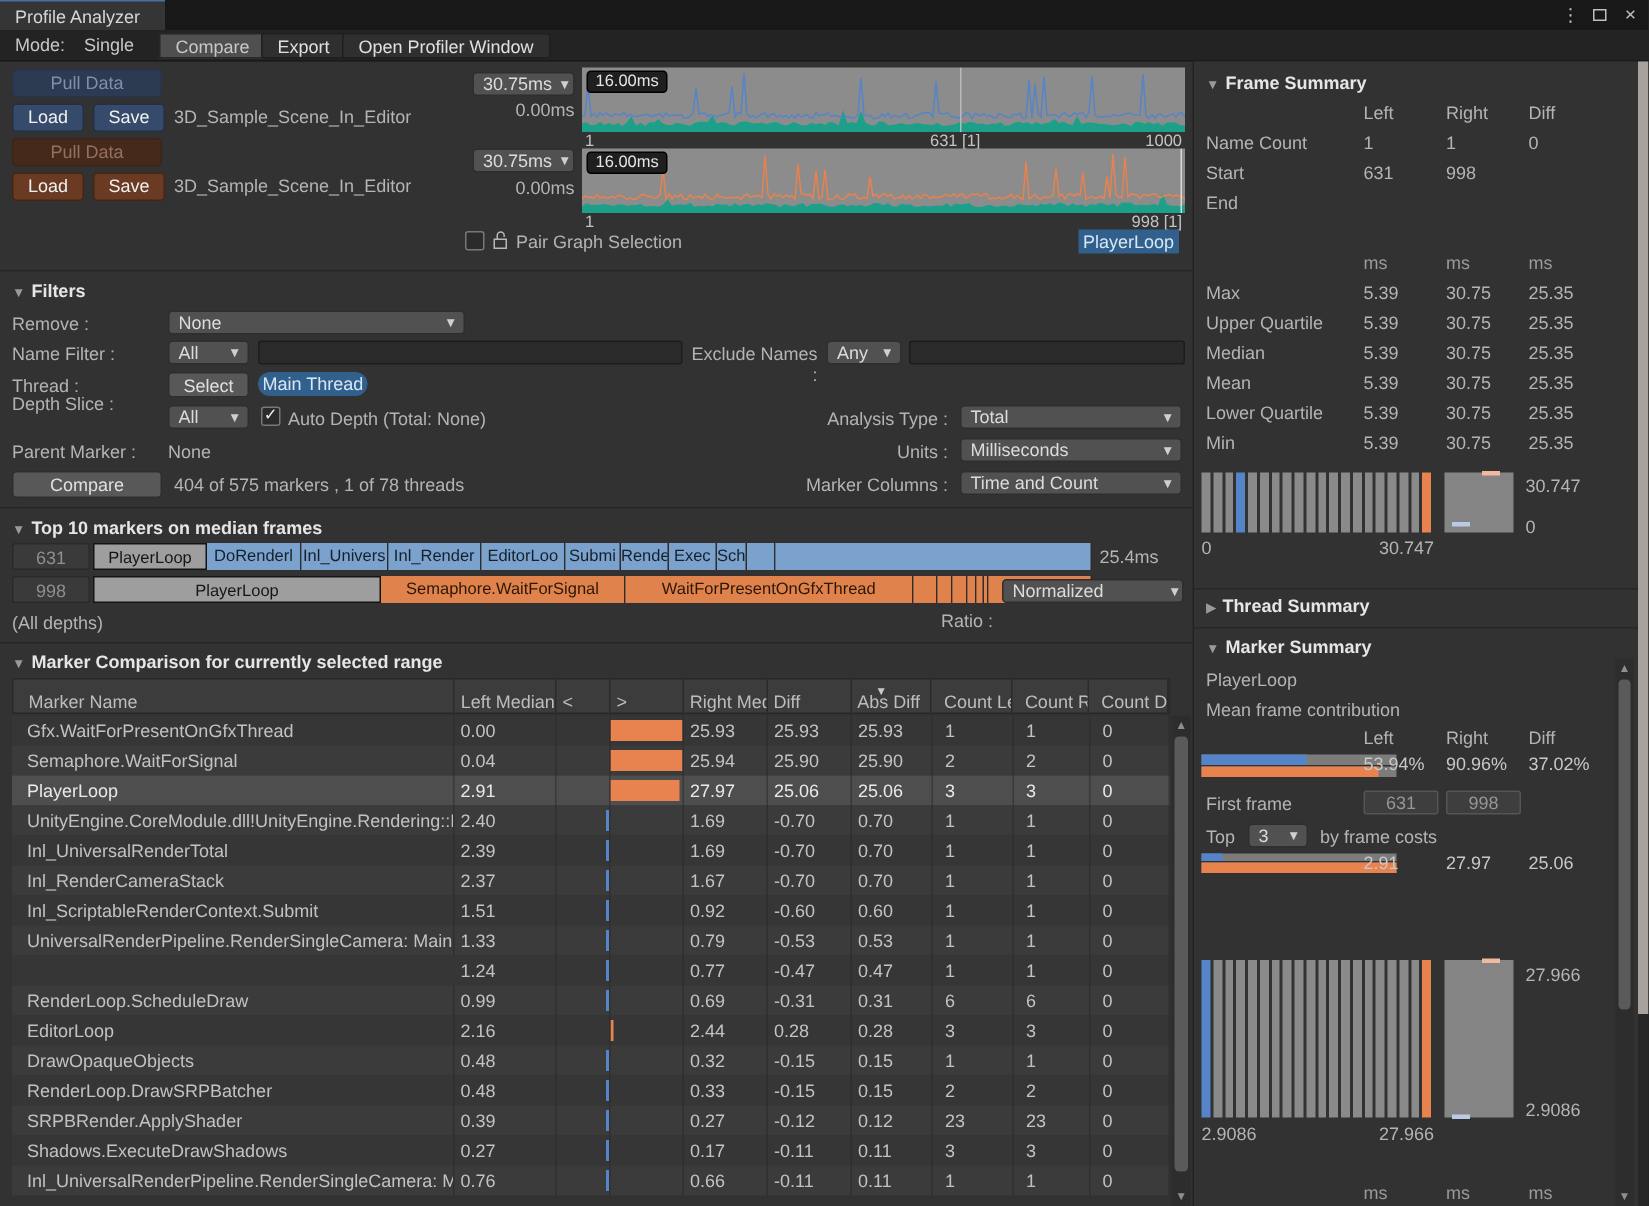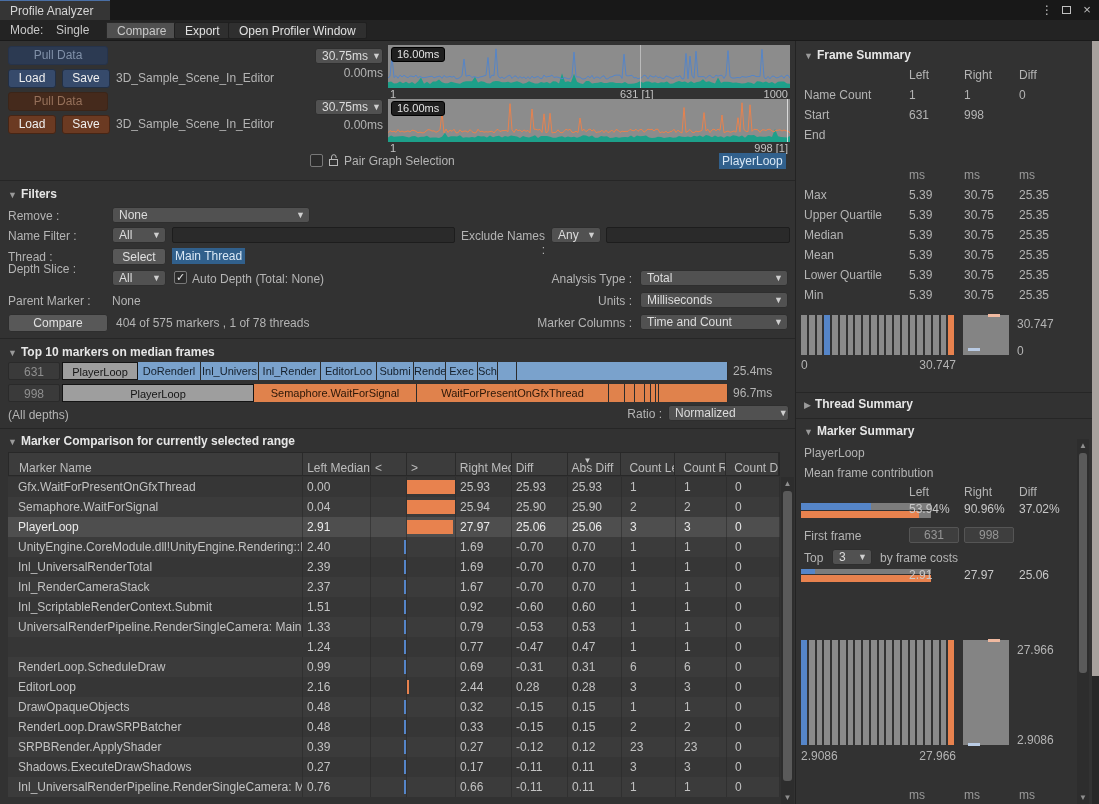--- a/index.html
+++ b/index.html
@@ -168,21 +168,21 @@
     <div class="abs input" style="left:172px;top:186px;width:283px;"></div>
     <span class="abs lbl" style="left:455px;top:188px;width:90px;text-align:right;">Exclude Names :</span>
     <div class="abs dd" style="left:551px;top:186px;width:50px;">
         <span>Any</span>
         <span class="caret">▼</span>
       </div>
     <div class="abs input" style="left:606px;top:186px;width:184px;"></div>
 
     <span class="abs lbl" style="left:8px;top:209px;">Thread :</span>
     <div class="abs btn" style="left:112px;top:207px;width:54px;height:17px;line-height:16px;">Select</div>
-    <span class="abs chip" style="left:172px;top:207px;">Main Thread</span>
+    <span class="abs chip" style="left:172px;top:207px;border-radius:8px;">Main Thread</span>
 
     <span class="abs lbl" style="left:8px;top:221px;">Depth Slice :</span>
     <div class="abs dd" style="left:112px;top:229px;width:54px;">
         <span>All</span>
         <span class="caret">▼</span>
       </div>
     <div class="abs cb" style="left:174px;top:230px;">✓</div>
     <span class="abs lbl" style="left:192px;top:231px;">Auto Depth (Total: None)</span>
     <span class="abs lbl" style="left:480px;top:231px;width:152px;text-align:right;">Analysis Type :</span>
     <div class="abs dd" style="left:640px;top:229px;width:148px;">
@@ -235,21 +235,21 @@
           <div class="seg orange" style="width: 10px;"></div>
           <div class="seg orange" style="width: 6px;"></div>
           <div class="seg orange" style="width: 5px;"></div>
           <div class="seg orange" style="width: 3px;"></div>
           <div class="seg orange" style="flex: 1 1 0%;"></div>
         </div>
         <span class="abs lbl" style="left: 733px; top: 345px;">96.7ms</span>
       </div>
     <span class="abs lbl" style="left:8px;top:367px;">(All depths)</span>
     <span class="abs lbl" style="left:600px;top:366px;width:62px;text-align:right;">Ratio :</span>
-    <div class="abs dd" style="left:668px;top:364px;width:121px;gap:39px;">
+    <div class="abs dd" style="left:668px;top:345px;width:121px;gap:39px;">
         <span>Normalized</span>
         <span class="caret">▼</span>
       </div>
 
     <div class="abs divider" style="left:0;top:387px;width:795px;"></div>
 
     <div class="abs" style="left:8px;top:393px;"><span class="tri">▼</span><span class="ttl">Marker Comparison for currently selected range</span></div>
     <div class="abs hdr" style="left:8px;top:411px;width:772px;" id="cmp-head">
         <div class="hc" style="width: 295px; padding-left: 10px;">Marker Name</div>
         <div class="hc" style="width: 68px; padding-left: 4px;">Left Median</div>

